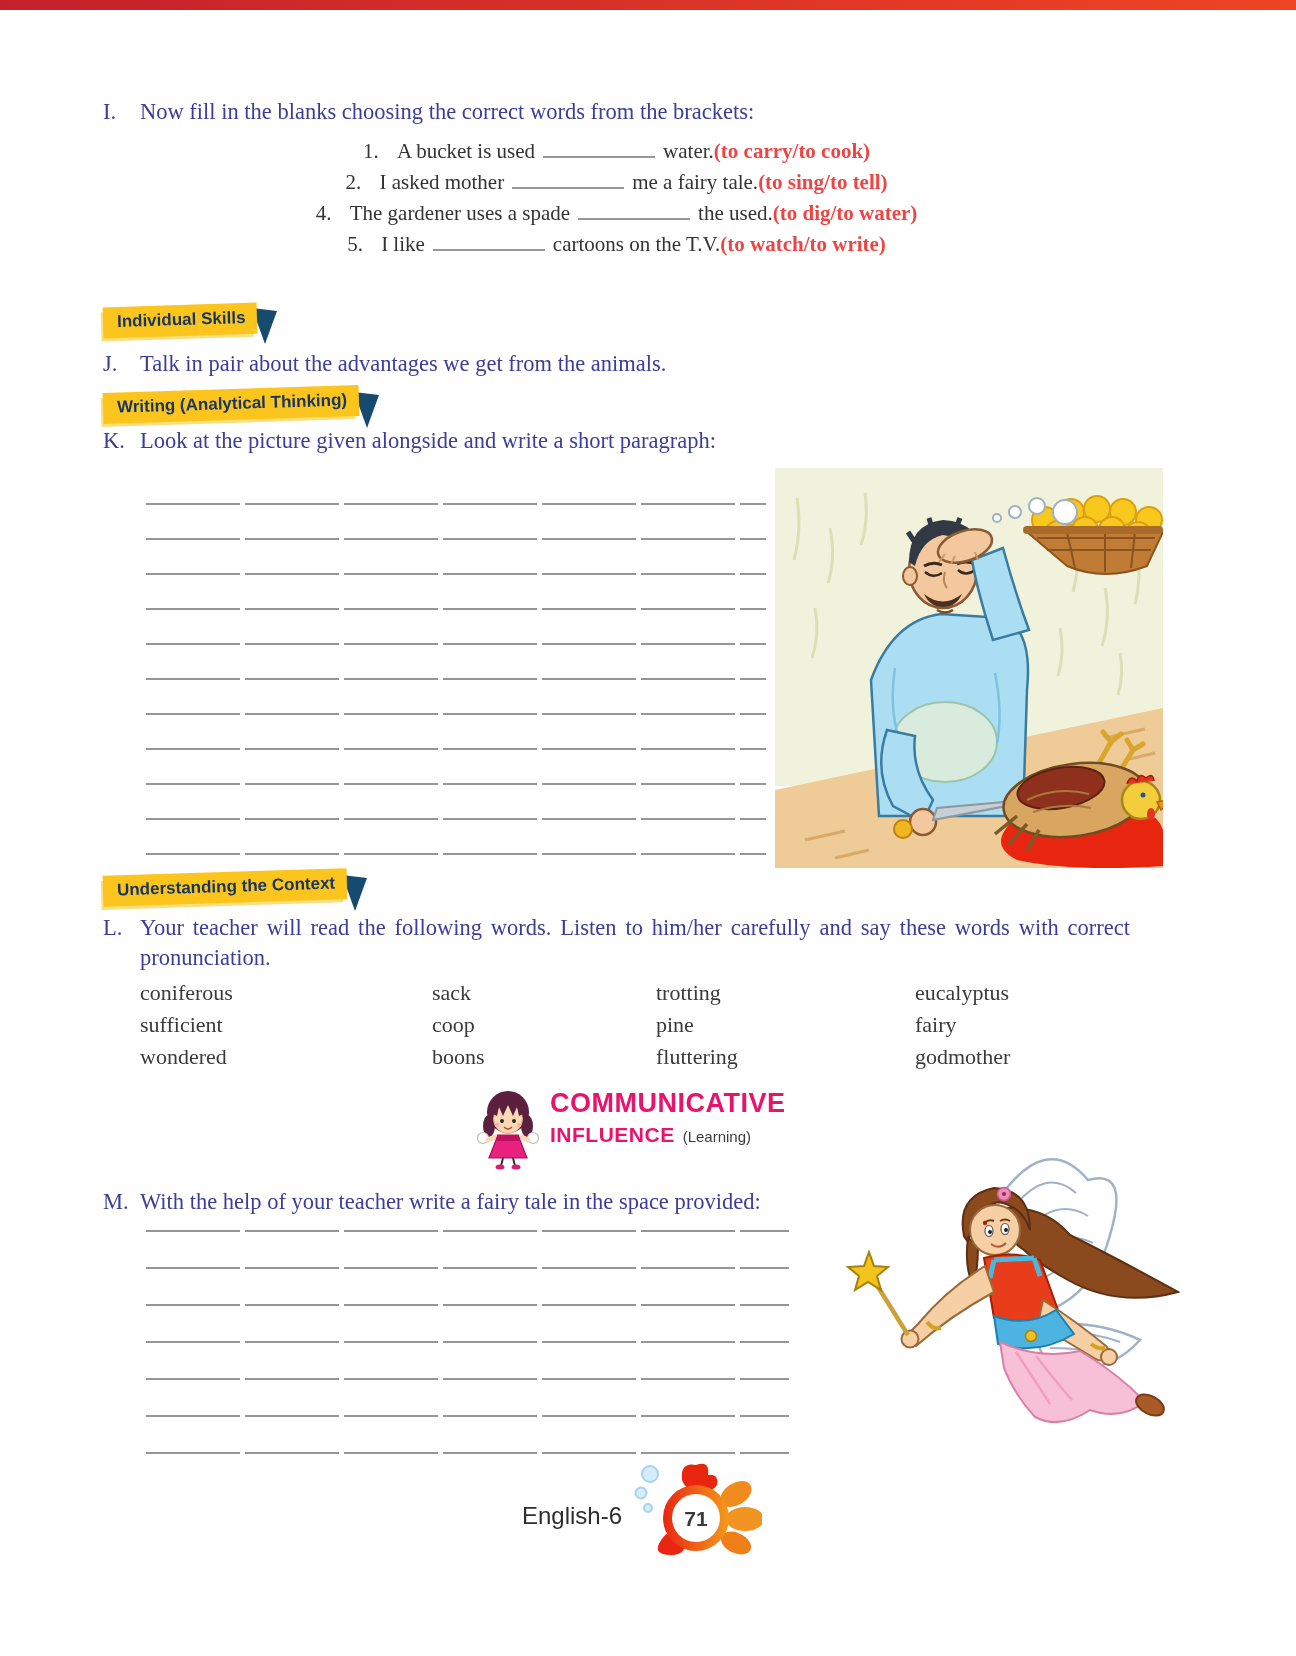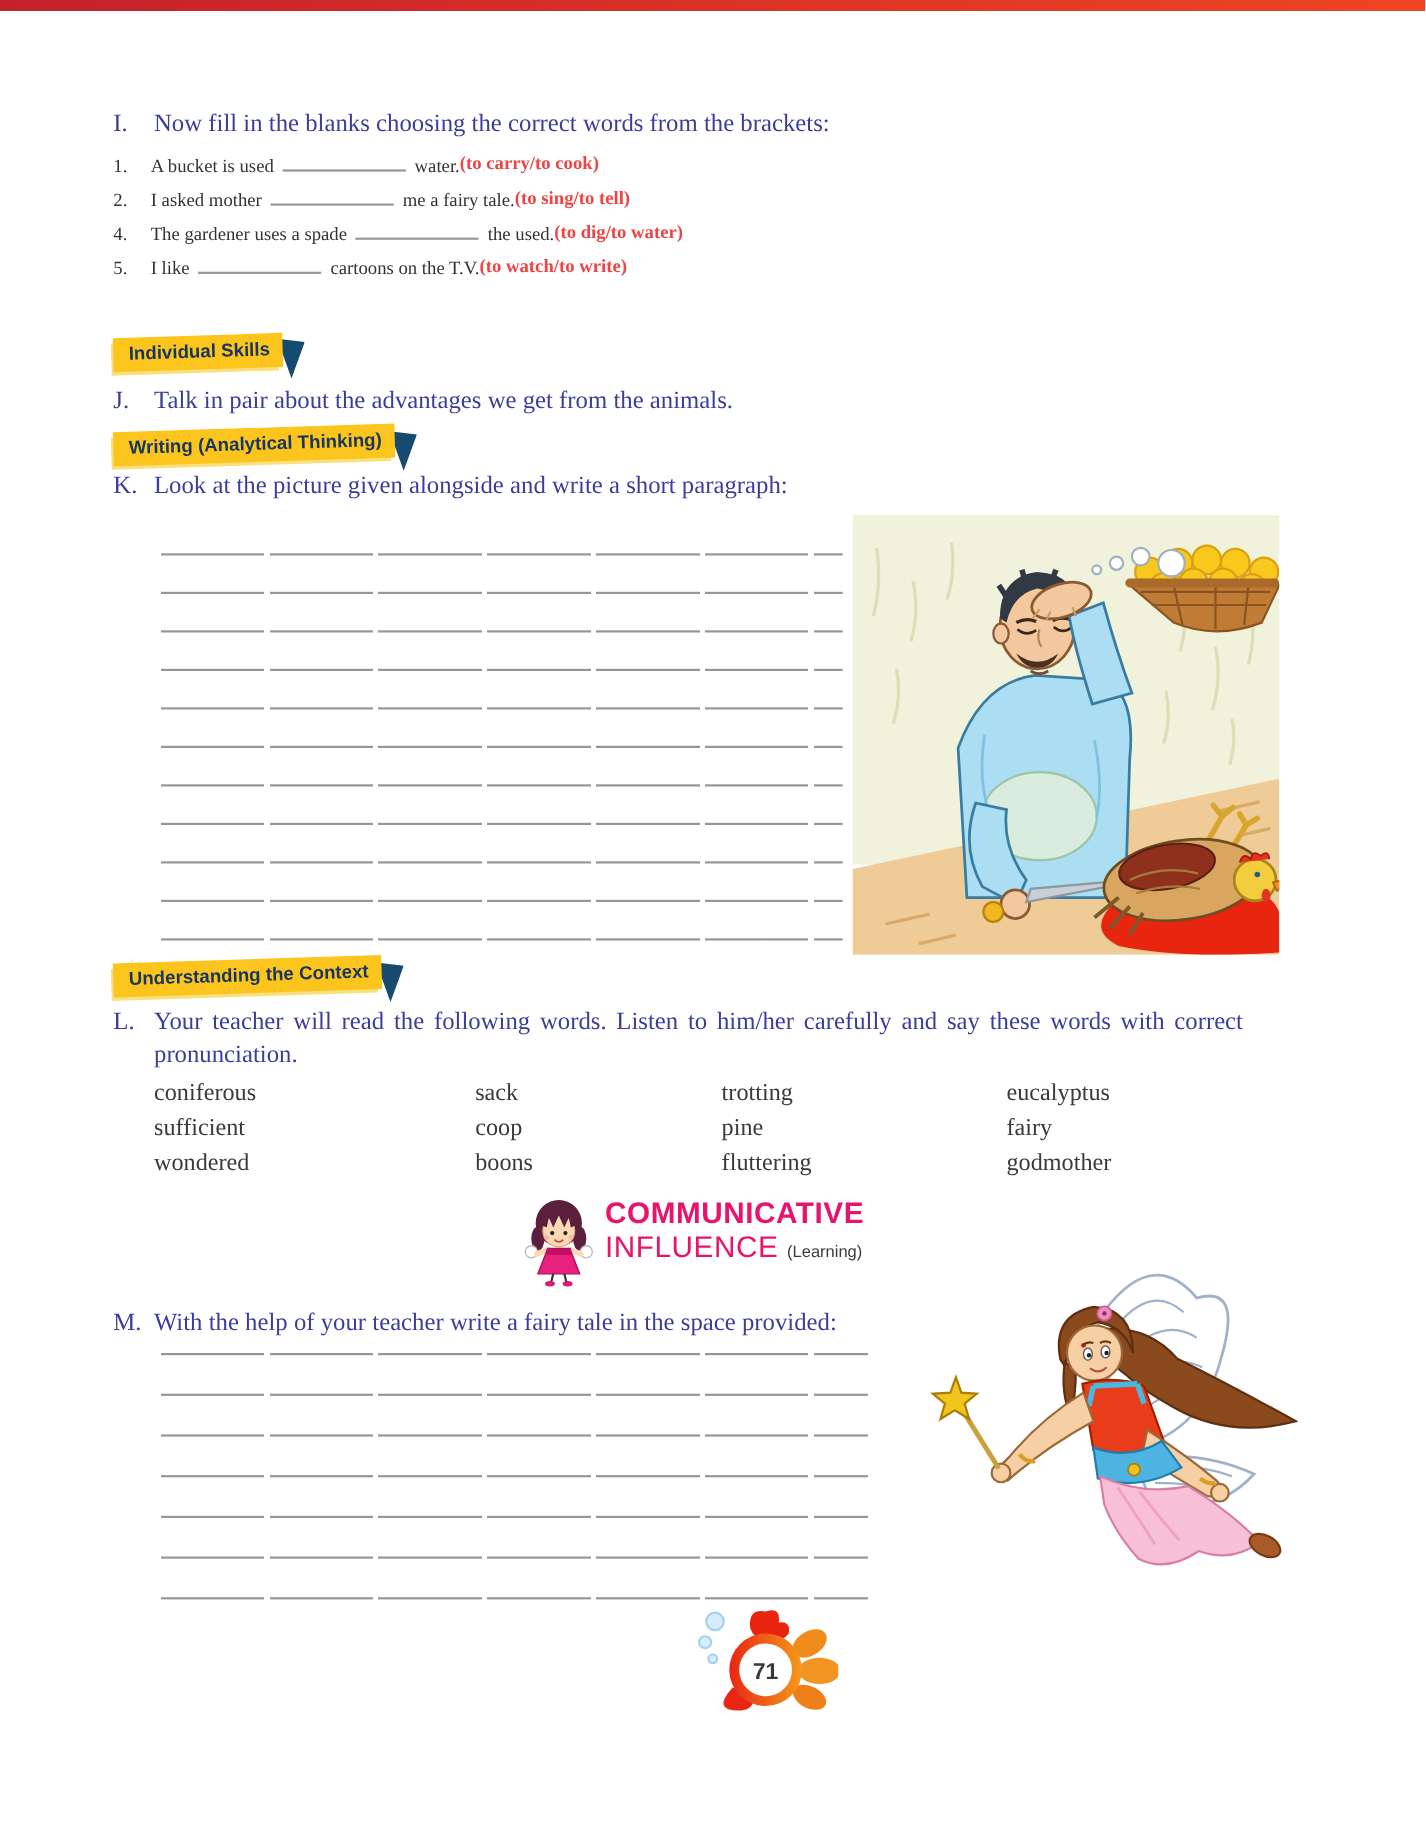--- a/index.html
+++ b/index.html
@@ -11,21 +11,21 @@
   .topbar { position:absolute; left:0; top:0; width:1296px; height:10px;
     background:linear-gradient(to right,#c5202c,#ef4423); }
 
   
   .sec { position:absolute; display:flex; color:#3b3d99; font-size:22.5px; line-height:30px; }
   .sec .letter { width:37px; flex:0 0 37px; }
   .sec .htext { flex:1; }
 
   
   .i-items { position:absolute; left:103px; top:139px; width:1027px; }
-  .irow { display:flex; justify-content:flex-start; height:31px; font-size:17px; color:#333; }
+  .irow { display:flex; justify-content:center; height:31px; font-size:21px; color:#333; }
   .irow .lft { white-space:nowrap; }
   .irow .num { display:inline-block; width:34px; }
   .blank { display:inline-block; width:112px; border-bottom:2px solid #979797; height:17px; margin:0 8px; vertical-align:baseline; }
   .irow .bracket { white-space:nowrap; color:#ef4444;font-weight:bold; }
 
   
   .plabel { position:absolute; display:flex; align-items:flex-start; }
   .plabel .ybox {
     display:inline-block; background:#fbc51d; color:#17355e;
     font-family:"Liberation Sans", sans-serif; font-weight:bold; font-size:17px;
@@ -44,21 +44,21 @@
   
   .wgrid { position:absolute; left:140px; top:980px; width:990px;
     display:grid; grid-template-columns:292px 224px 259px auto; }
   .wgrid span { font-size:22px; color:#3a3a3a; height:32px; }
 
   
   .badge { position:absolute; left:476px; top:1088px; display:flex; align-items:flex-start; }
   .badge .btxt { margin-left:10px; font-family:"Liberation Sans", sans-serif; }
   .badge .l1 { color:#e9136e; font-weight:bold; font-size:27px; letter-spacing:.5px; line-height:31px; }
   .badge .l2 { display:flex; align-items:baseline; }
-  .badge .l2 .inf { color:#e9136e; font-weight:normal; font-size:27px; letter-spacing:.5px; line-height:31px; }
+  .badge .l2 .inf { color:#e9136e; font-weight:bold; font-size:21px; letter-spacing:.5px; line-height:31px; }
   .badge .l2 .lrn { color:#3c3c3c; font-size:15px; margin-left:8px; }
 
   
   .footer-book { position:absolute; left:0; top:1502px; width:622px; text-align:right;
     font-family:"Liberation Sans", sans-serif; font-size:24px; color:#2e2e2e; }
   .footer-logo { position:absolute; left:630px; top:1458px; }
 
   .illus { position:absolute; }
 </style>
 </head>
@@ -327,20 +327,21 @@
       <path d="M212,204 Q252,222 292,213 Q332,237 357,264 Q332,283 302,272 Q272,292 247,279 Q226,256 216,230 Z" fill="#f8c0d6" stroke="#d87fa8" stroke-width="2"></path>
       <path d="M228,214 Q248,244 262,266 M248,218 Q268,244 284,262" stroke="#eda0c2" stroke-width="2.5" fill="none"></path>
       <ellipse cx="362" cy="267" rx="15" ry="9" fill="#a85b28" stroke="#7a3c14" stroke-width="2" transform="rotate(28 362 267)"></ellipse>
     </g>
     <g>
       <path d="M120,197 L82,136" stroke="#caa23c" stroke-width="4.5"></path>
       <path d="M76,128 L81,114 L86,128 L100,129 L89,138 L93,152 L80,144 L67,152 L71,138 L60,129 Z" fill="#f2c51d" stroke="#a87f0a" stroke-width="2"></path>
     </g>
   </svg>
 
+  <span class="footer-book">English-6</span>
   <svg class="footer-logo" width="132" height="104" viewBox="0 0 132 104">
     <defs>
       <linearGradient id="fg" x1="0" y1="0" x2="1" y2="0">
         <stop offset="0" stop-color="#e82613"></stop>
           <stop offset="1" stop-color="#f59a1a"></stop>
       </linearGradient>
     </defs>
     <g fill="#d6ecfa" stroke="#a5d3ee" stroke-width="2">
       <circle cx="20" cy="16" r="8"></circle>
         <circle cx="11" cy="35" r="5.5"></circle>

